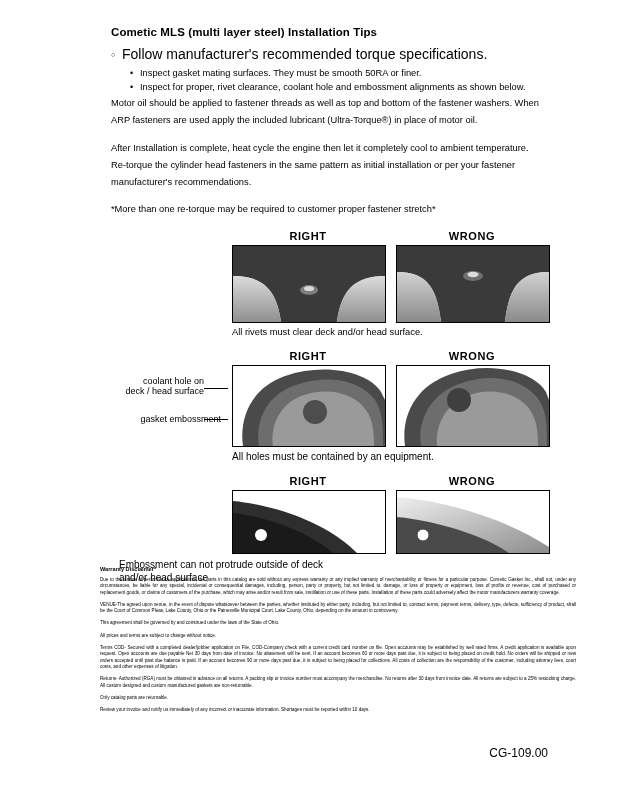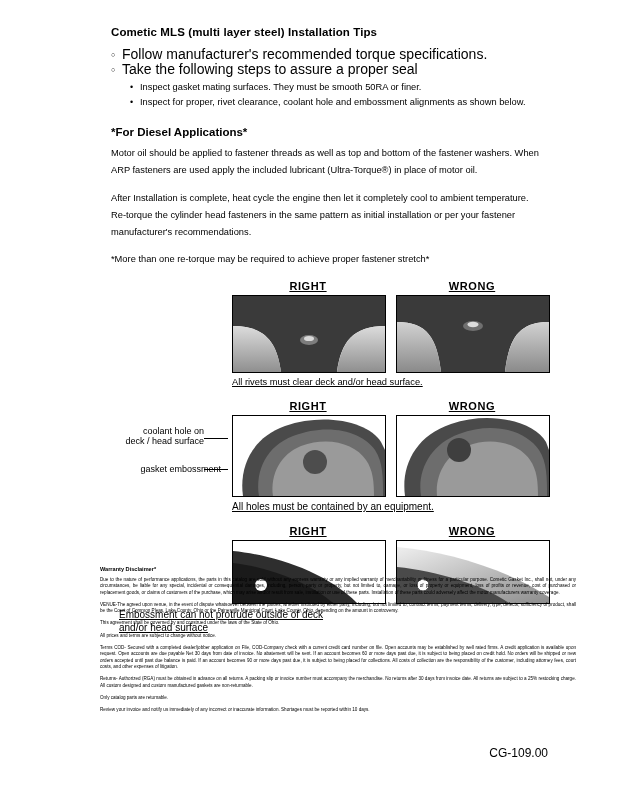--- a/index.html
+++ b/index.html
@@ -80,21 +80,20 @@
   p.note {
     font-size: 9.3px;
     line-height: 14px;
     margin: 0 0 0 69px;
   }
 
   
   .figures {
     margin: 14px 0 0 0;
     position: relative;
-    text-decoration: underline;
   }
   .fig-row {
     display: flex;
     justify-content: flex-start;
     gap: 12px;
     margin-left: 190px;
   }
   .fig-col { width: 152px; }
   .fig-head {
     text-align: center;
@@ -172,31 +171,29 @@
 </style>
 </head>
 <body>
 
 <div class="page">
 
   <h1 class="title">Cometic MLS (multi layer steel) Installation Tips</h1>
 
   <ul class="bullets">
     <li>Follow manufacturer's recommended torque specifications.</li>
-    <li>Take the following steps to assure a proper seal</li>
   </ul>
   <ul class="sub" style="margin-left:86px;">
     <li>Inspect gasket mating surfaces.  They must be smooth 50RA or finer.</li>
     <li>Inspect for proper, rivet clearance, coolant hole and embossment alignments as shown below.</li>
   </ul>
 
-  <h2 class="section">*For Diesel Applications*</h2>
   <p class="para">Motor oil should be applied to fastener threads as well as top and bottom of the fastener washers.  When ARP fasteners are used apply the included lubricant (Ultra-Torque®) in place of motor oil.</p>
   <p class="para">After Installation is complete, heat cycle the engine then let it completely cool to ambient temperature. Re-torque the cylinder head fasteners in the same pattern as initial installation or per your fastener manufacturer's recommendations.</p>
-  <p class="note">*More than one re-torque may be required to achieve proper fastener stretch*</p>
+  <p class="note">*More than one re-torque may be required to customer proper fastener stretch*</p>
 
   <div class="figures">
 
     <div class="fig-row">
       <div class="fig-col">
         <div class="fig-head">RIGHT</div>
         <div class="fig-box">
           <svg viewBox="0 0 152 76" preserveAspectRatio="none">
             <defs>
               <linearGradient id="g1" x1="0" y1="0" x2="0" y2="1">

